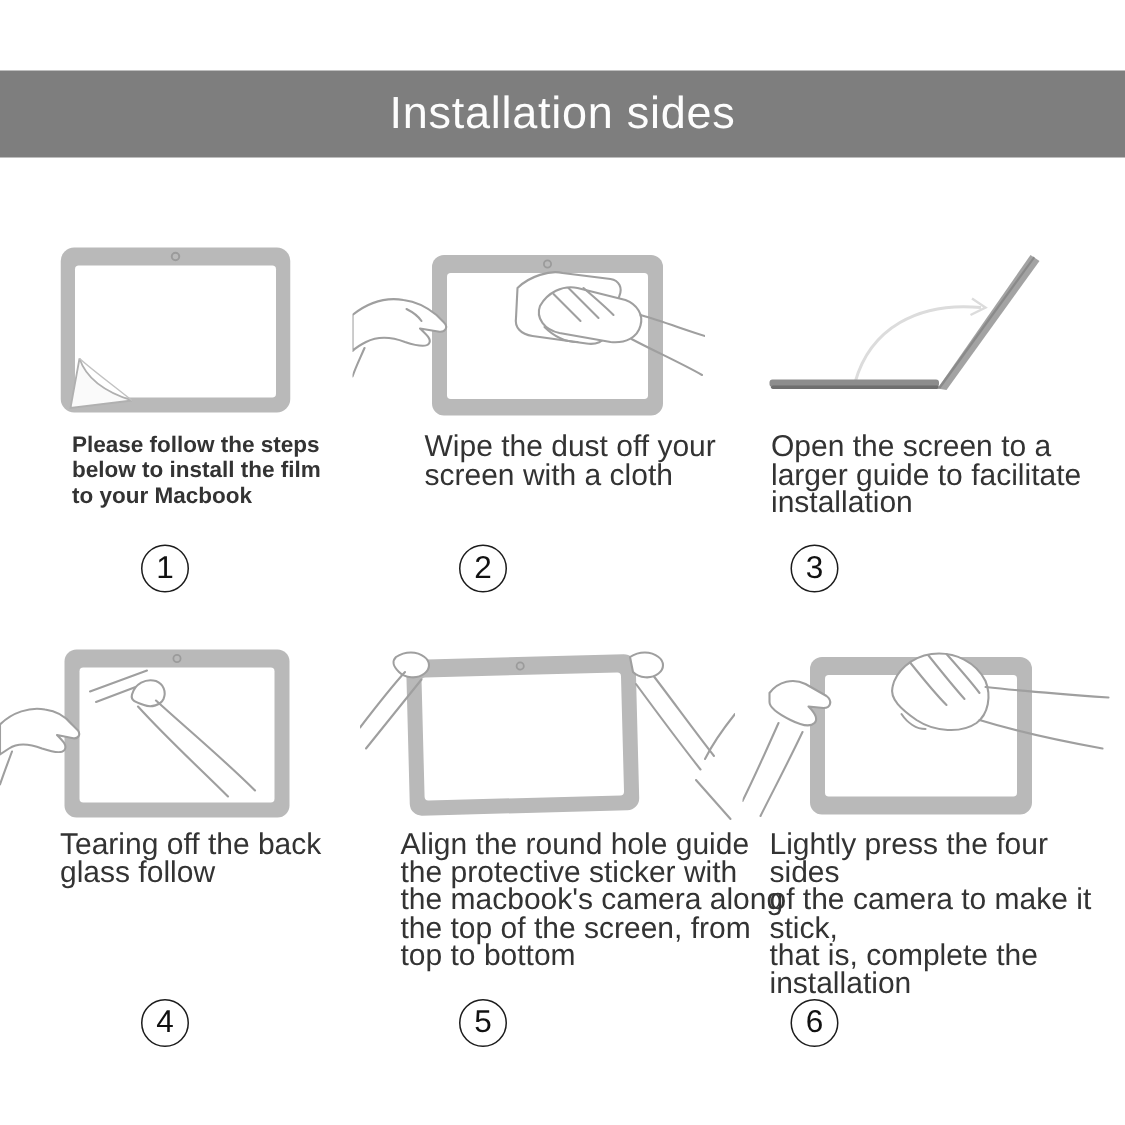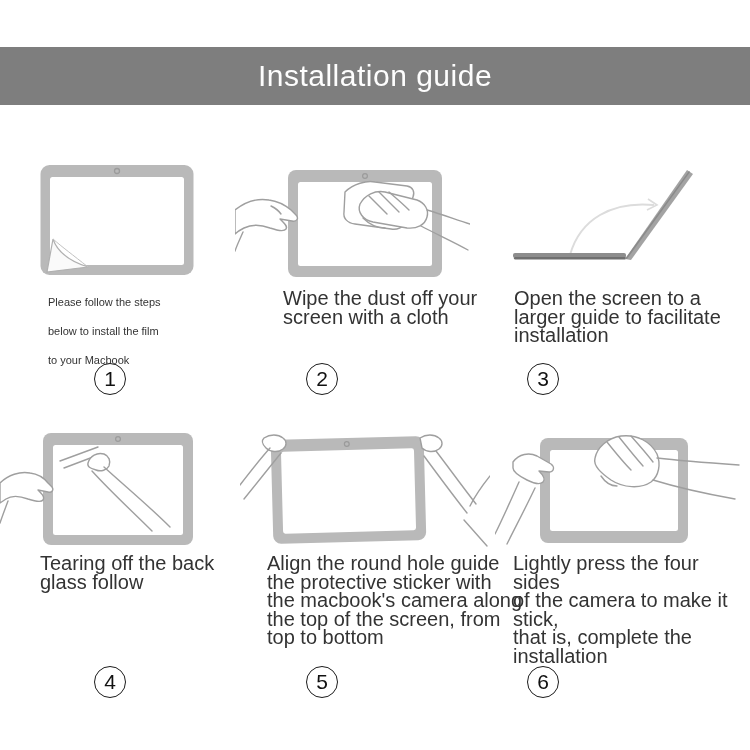--- a/index.html
+++ b/index.html
@@ -4,31 +4,31 @@
 <style>
   html,body{margin:0;padding:0;background:#fff;}
   body{width:750px;height:750px;position:relative;overflow:hidden;
        font-family:"Liberation Sans","DejaVu Sans",sans-serif;}
   .header{position:absolute;left:0;top:47px;width:750px;height:58px;
           background:#7e7e7e;display:flex;align-items:center;justify-content:center;}
   .header-title{color:#fdfdfd;font-size:30px;letter-spacing:0.5px;}
   .panel-svg{position:absolute;}
   .caption{position:absolute;font-size:20px;line-height:18.5px;color:#333;
            white-space:pre-line;}
-  .caption.loose{font-size:11px;line-height:29px;}
+  .caption.loose{font-size:15px;line-height:17px;font-weight:bold;}
   .badge{position:absolute;width:32px;height:32px;border:1.6px solid #1c1c1c;
          border-radius:50%;display:flex;align-items:center;justify-content:center;
          font-size:21px;color:#111;box-sizing:border-box;background:#fff;}
   svg{display:block;}
 </style>
 </head>
 <body>
 
 <div class="header">
-  <span class="header-title">Installation guide</span>
+  <span class="header-title">Installation sides</span>
 </div>
 
 <svg class="panel-svg" style="left:40px;top:163px" width="154" height="114" viewBox="0 0 154 114">
   <rect x="0.5" y="2" width="153" height="110" rx="9" fill="#b9b9b9"></rect>
   <rect x="10" y="14" width="134" height="88" rx="2.5" fill="#ffffff"></rect>
   <circle cx="77" cy="8" r="2.5" fill="none" stroke="#9b9b9b" stroke-width="1.3"></circle>
   <path d="M13,76 C17,88 29,98 48,104 L7,109 Z" fill="#fafafa" stroke="#b0b0b0" stroke-width="1.2"></path>
   <path d="M13,76 C22,84 33,92 48,104" fill="none" stroke="#c2c2c2" stroke-width="1"></path>
 </svg>
 

